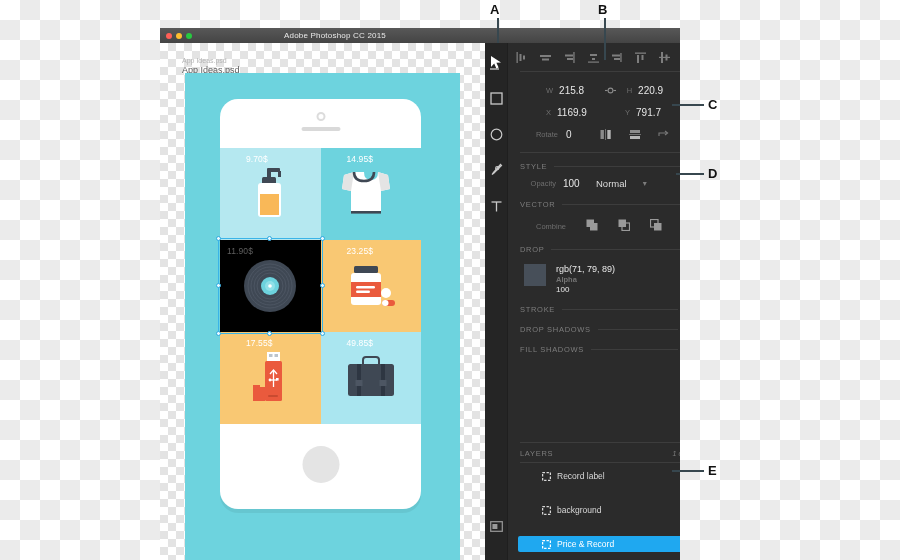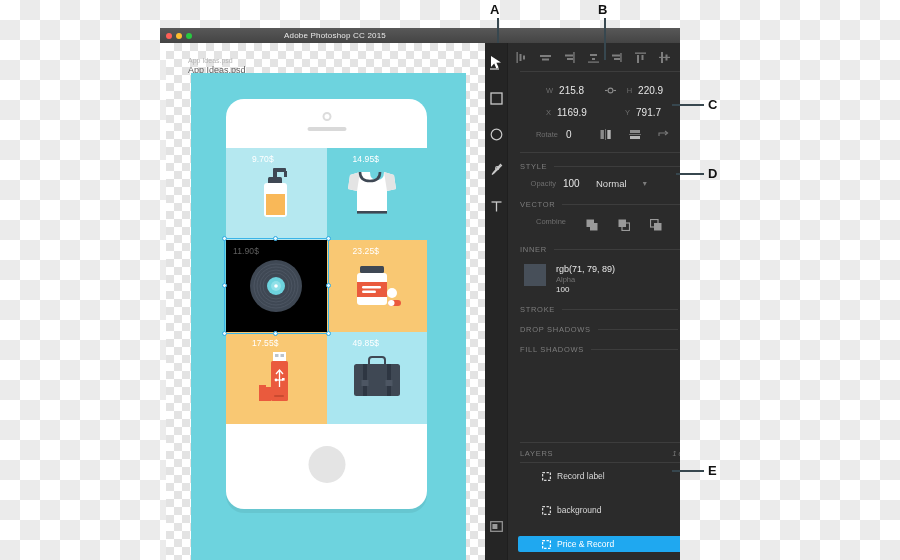--- a/index.html
+++ b/index.html
@@ -39,21 +39,21 @@
   .dot.y { background: #ffbd2e; }
   .dot.g { background: #28c940; }
   .win-title {
     position: absolute; left: 0; right: 0; text-align: center;
     font-size: 8px; color: #e8e8e8; letter-spacing: .2px;
     padding-right: 170px;
   }
 
   
   .canvas-area {
-    position: absolute; left: 6px; top: 15px; width: 325px; height: 517px;
+    position: absolute; left: 0; top: 15px; width: 325px; height: 517px;
     background-color: #ffffff;
     background-image:
       linear-gradient(45deg, #e3e3e3 25%, transparent 25%, transparent 75%, #e3e3e3 75%),
       linear-gradient(45deg, #e3e3e3 25%, transparent 25%, transparent 75%, #e3e3e3 75%);
     background-size: 16px 16px;
     background-position: 0 0, 8px 8px;
     overflow: hidden;
   }
   .doc-tab {
     position: absolute; left: 22px; top: 22px;
@@ -181,29 +181,29 @@
   }
 
   .opacity-row { display: flex; align-items: center; gap: 7px; padding: 5px 12px 0 12px; }
   .blend {
     display: flex; align-items: center; gap: 16px;
     color: #dcdcdc; font-size: 9.5px;
   }
   .chev { color: #7d7d7d; font-size: 8px; }
 
   .combine-row {
-    display: flex; align-items: flex-start; gap: 20px; padding: 6px 12px 2px 16px;
+    display: flex; align-items: center; gap: 20px; padding: 6px 12px 2px 16px;
   }
   .cmb-ico { color: #9a9a9a; }
 
   .fill-row { display: flex; align-items: flex-start; gap: 10px; padding: 8px 12px 2px 16px; }
   .swatch { width: 22px; height: 22px; background: #474f59; flex: none; }
   .fill-txt { display: flex; flex-direction: column; gap: 1px; }
   .fill-rgb { color: #e8e8e8; font-size: 9px; }
-  .fill-alpha-lbl { color: #737373; font-size: 7.5px; }
+  .fill-alpha-lbl { color: #737373; font-size: 7.5px; font-weight: bold; }
   .fill-alpha-val { color: #e8e8e8; font-size: 8px; }
 
   
   .layers-wrap { position: absolute; left: 0; right: 0; bottom: 0; }
   .layers-head {
     display: flex; align-items: center; gap: 7px; padding: 0 12px 4px 12px;
   }
   .layers-count { font-size: 7px; color: #7d7d7d; font-style: italic; white-space: nowrap; }
   .layer-list { padding: 3px 10px 8px 10px; display: flex; flex-direction: column; gap: 18px; }
   .layer {
@@ -559,21 +559,21 @@
           <span class="cmb-ico">
             <svg width="12" height="12" viewBox="0 0 12 12">
                 <rect x="0.5" y="0.5" width="7.5" height="7.5" fill="#9a9a9a"></rect>
                 <rect x="4" y="4" width="7.5" height="7.5" fill="#9a9a9a"></rect>
                 <rect x="4" y="4" width="4" height="4" fill="#2b2b2b"></rect>
               </svg>
           </span>
         </div>
 
         <div class="sect-head" style="padding-top:8px">
-          <span class="sect-title">INNER</span>
+          <span class="sect-title">DROP</span>
           <span class="sect-line"></span>
         </div>
         <div class="fill-row">
           <span class="swatch"></span>
           <span class="fill-txt">
             <span class="fill-rgb">rgb(71, 79, 89)</span>
             <span class="fill-alpha-lbl">Alpha</span>
             <span class="fill-alpha-val">100</span>
           </span>
         </div>

